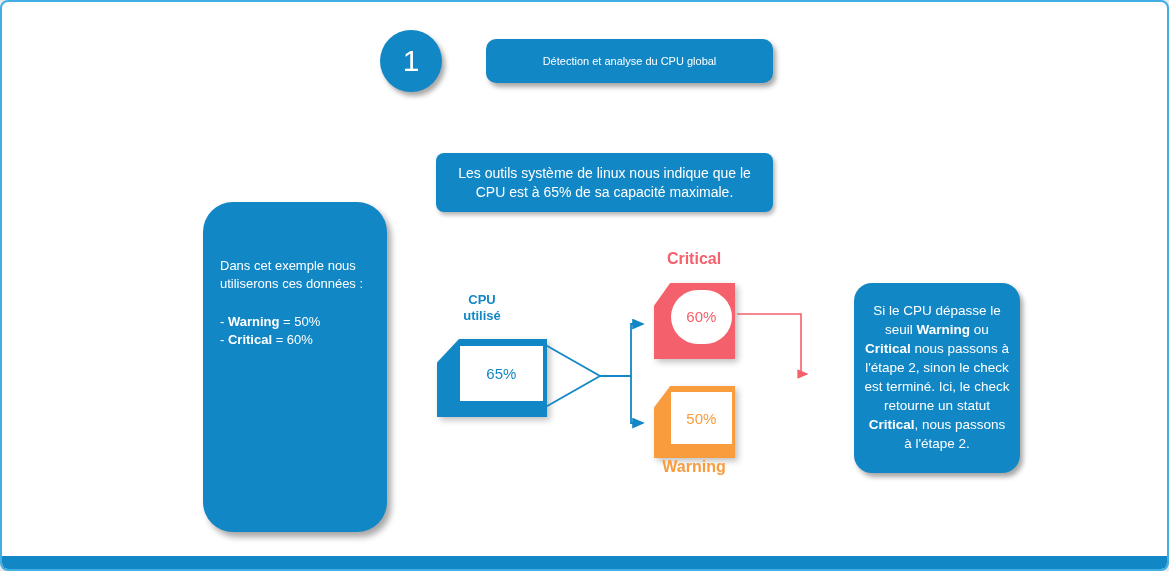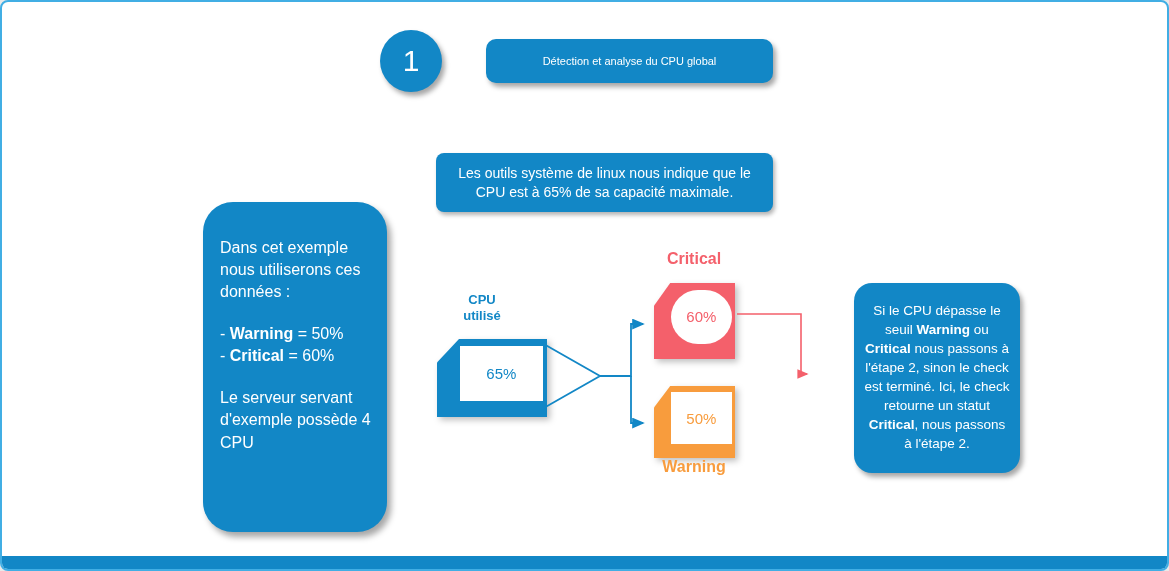--- a/index.html
+++ b/index.html
@@ -20,22 +20,22 @@
     font-size:11px;box-shadow:3px 4px 5px rgba(0,0,0,.35);
   }
   .info-box{
     position:absolute;left:434px;top:151px;width:337px;height:59px;background:#1287c6;
     border-radius:8px;color:#fff;display:flex;align-items:center;justify-content:center;
     text-align:center;font-size:14px;line-height:1.35;box-sizing:border-box;padding:4px 18px;
     box-shadow:2px 3px 4px rgba(0,0,0,.3);
   }
   .example-box{
     position:absolute;left:201px;top:200px;width:184px;height:330px;background:#1287c6;
-    border-radius:30px;color:#fff;box-sizing:border-box;padding:35px 15px 0 17px;
-    font-size:16px;line-height:1.38;box-shadow:4px 5px 6px rgba(0,0,0,.35);
+    border-radius:30px;color:#fff;box-sizing:border-box;padding:55px 15px 0 17px;
+    font-size:13px;line-height:1.38;box-shadow:4px 5px 6px rgba(0,0,0,.35);
   }
   .example-box p{margin:0;}
   .example-box .items{margin-top:20px;}
   .example-box .footer{margin-top:20px;}
   .b{font-weight:bold;}
   .cpu-label{
     position:absolute;left:446px;top:290px;width:68px;text-align:center;
     color:#1287c6;font-weight:bold;font-size:13px;line-height:1.2;
   }
   .cube{position:absolute;filter:drop-shadow(3px 3px 3px rgba(0,0,0,.25));}
@@ -81,21 +81,20 @@
   <div class="info-box">
     <span>Les outils système de linux nous indique que le CPU est à 65% de sa capacité maximale.</span>
   </div>
 
   <div class="example-box">
     <p>Dans cet exemple nous utiliserons ces données :</p>
     <div class="items">
       <p><span>- </span><span class="b">Warning</span><span> = 50%</span></p>
       <p><span>- </span><span class="b">Critical</span><span> = 60%</span></p>
     </div>
-    <p class="footer">Le serveur servant d'exemple possède 4 CPU</p>
   </div>
 
   <div class="cpu-label">CPU utilisé</div>
 
   <div class="cube blue">
     <div class="cube-outer"></div>
     <div class="cube-face">65%</div>
   </div>
 
   <div class="critical-title">Critical</div>

